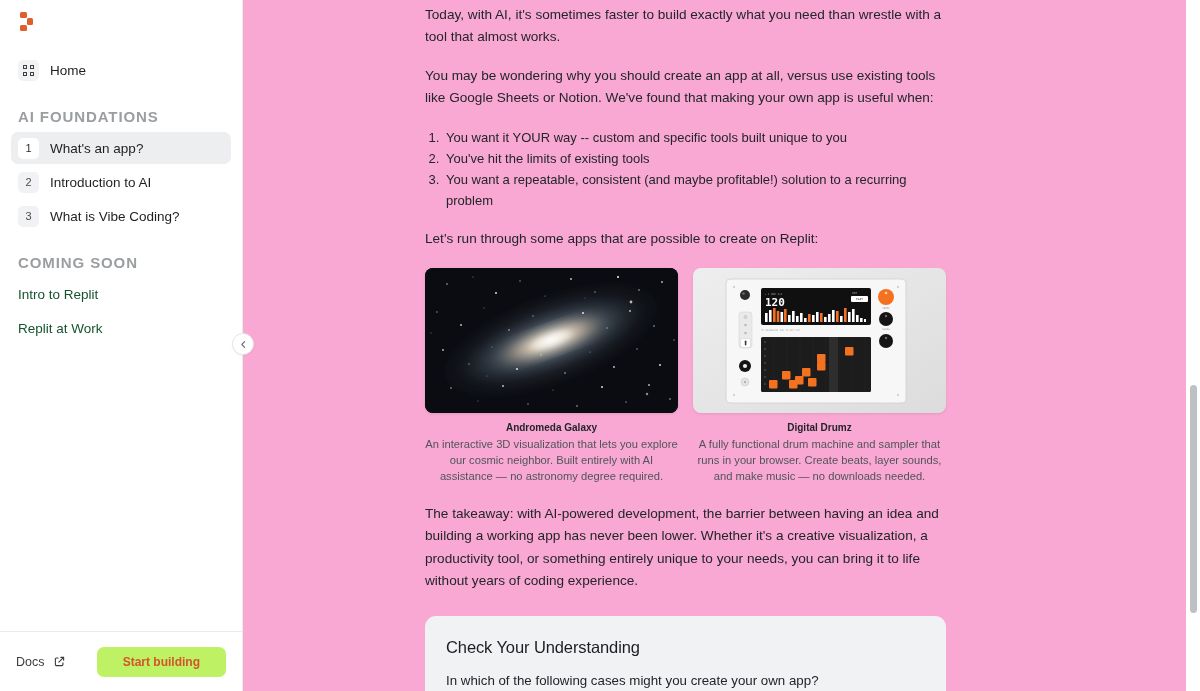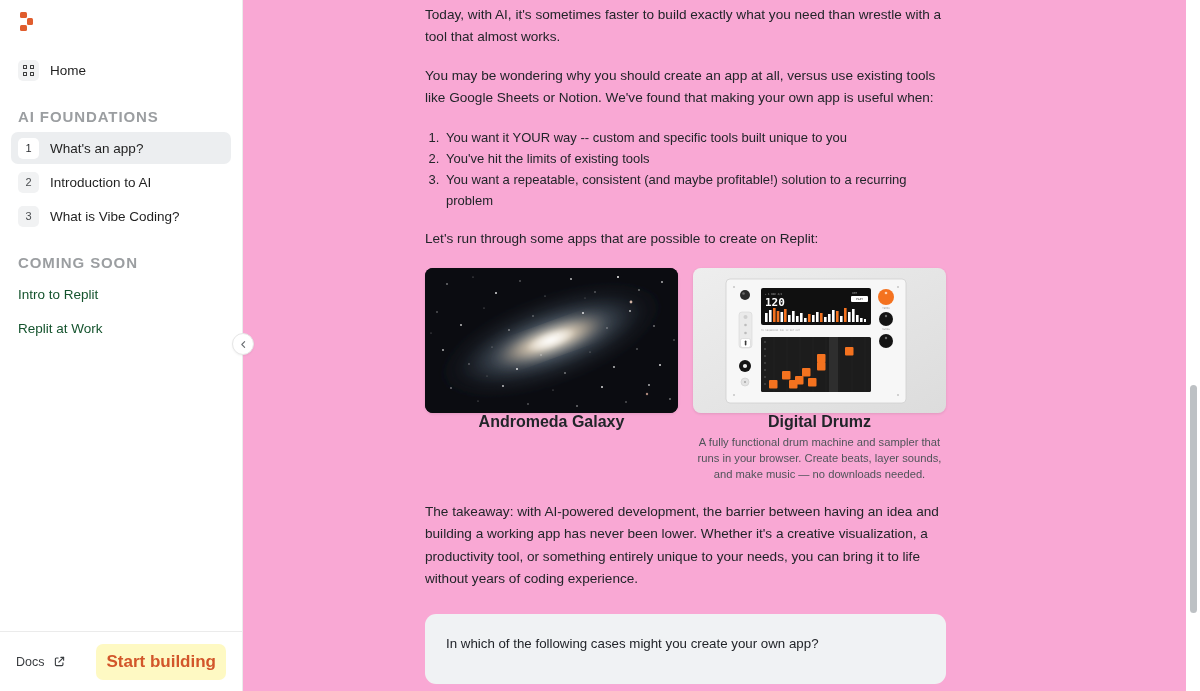--- a/index.html
+++ b/index.html
@@ -85,24 +85,24 @@
     height: 60px; border-top: 1px solid #ebebeb;
     display: flex; align-items: center; justify-content: space-between;
     padding: 0 16px;
   }
   .docs-link {
     display: flex; align-items: center; gap: 10px;
     font-size: 12.5px; color: #3a3d40; cursor: pointer;
   }
   .ext-ico { width: 11px; height: 11px; display:block; }
   .start-btn {
-    background: #fef9c3; color: #d2562a;
-    font-size: 17px; font-weight: 600;
+    background: #bef264; color: #d2562a;
+    font-size: 12px; font-weight: 600;
     border: none; border-radius: 7px;
-    padding: 8px 10px; cursor: pointer;
+    padding: 8px 26px; cursor: pointer;
     font-family: "Liberation Sans", sans-serif;
   }
 
   .collapse-btn {
     position: absolute; left: 232px; top: 333px;
     width: 22px; height: 22px; border-radius: 50%;
     background: #ffffff; border: 1px solid #e6e6e6;
     display: flex; align-items: center; justify-content: center;
     cursor: pointer; z-index: 5;
     box-shadow: 0 1px 2px rgba(0,0,0,0.05);
@@ -137,22 +137,22 @@
     box-shadow: 0 1px 3px rgba(0,0,0,0.10);
   }
 
   
   .galaxy { width: 100%; height: 100%; display: block; background: #0a0b10; }
 
   
   .drumz { width: 100%; height: 100%; display: block; }
 
   .cap-title {
-    text-align: center; font-size: 16px; font-weight: 700;
-    color: #22252a; 
+    text-align: center; font-size: 10px; font-weight: 700;
+    color: #22252a; margin-top: 9px;
   }
   .cap-body {
     text-align: center; font-size: 11.2px; line-height: 1.45;
     color: #50545a; margin-top: 3px;
   }
 
   
   .quiz {
     margin-top: 24px; background: #f0f2f4;
     border-radius: 11px; padding: 22px 21px 20px 21px;
@@ -341,20 +341,21 @@
                 <circle cx="6" cy="65" r="0.6" opacity=".45"></circle>
                   <circle cx="249" cy="72" r="0.7" opacity=".55"></circle>
                 <circle cx="62" cy="108" r="0.5" opacity=".45"></circle>
                   <circle cx="160" cy="30" r="0.5" opacity=".45"></circle>
               </g>
               <circle cx="206" cy="34" r="1.4" fill="#ffd9c4" opacity=".8"></circle>
               <circle cx="222" cy="126" r="1.2" fill="#ffcbb3" opacity=".65"></circle>
             </svg>
           </div>
           <div class="cap-title">Andromeda Galaxy</div>
+          <div class="cap-body">An interactive 3D visualization that lets you explore our cosmic neighbor. Built entirely with AI assistance — no astronomy degree required.</div>
         </div>
 
         <div class="card">
           <div class="thumb">
             <svg class="drumz" viewBox="0 0 253 145" preserveAspectRatio="none">
               <defs>
                 <linearGradient id="bgg" x1="0" y1="0" x2="1" y2="1">
                   <stop offset="0%" stop-color="#eeeeee"></stop>
                     <stop offset="100%" stop-color="#dcdcdc"></stop>
                 </linearGradient>
@@ -466,20 +467,21 @@
             </svg>
           </div>
           <div class="cap-title">Digital Drumz</div>
           <div class="cap-body">A fully functional drum machine and sampler that runs in your browser. Create beats, layer sounds, and make music — no downloads needed.</div>
         </div>
       </div>
 
       <p class="p" style="margin-top:19px">The takeaway: with AI-powered development, the barrier between having an idea and building a working app has never been lower. Whether it's a creative visualization, a productivity tool, or something entirely unique to your needs, you can bring it to life without years of coding experience.</p>
 
       <section class="quiz">
+        <div class="quiz-title">Check Your Understanding</div>
         <div class="quiz-q">In which of the following cases might you create your own app?</div>
 
       </section>
     </div>
 
     <div class="scrollbar-track">
       <div class="scrollbar-thumb"></div>
     </div>
   </main>
 </div>

